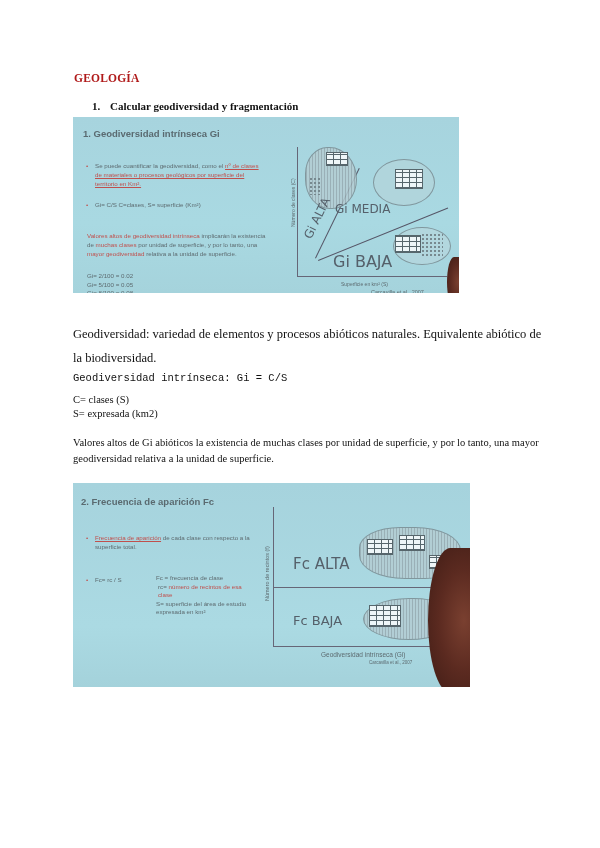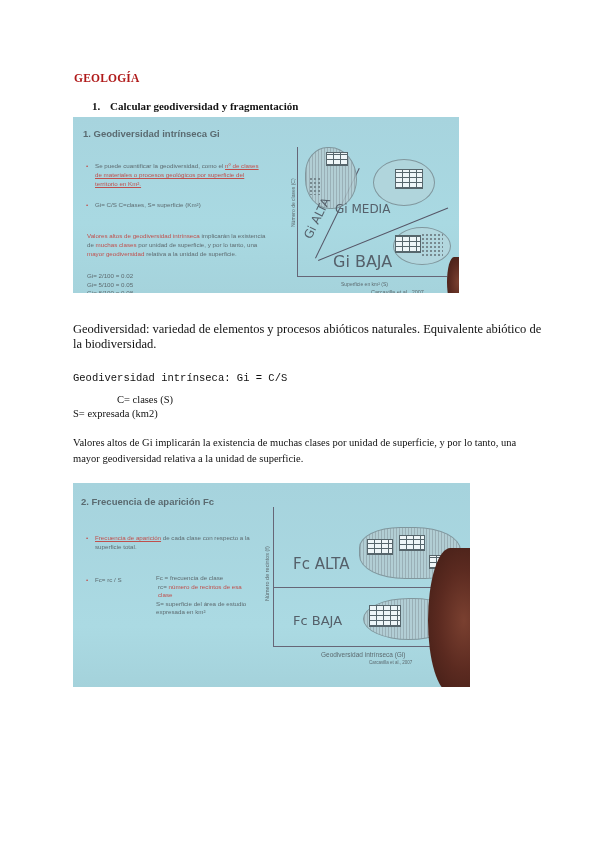--- a/index.html
+++ b/index.html
@@ -2,21 +2,21 @@
 <html><head>
   <meta charset="utf-8">
   <style>
     html, body { margin: 0; padding: 0; background: #ffffff; }
     body { width: 600px; height: 848px; position: relative; overflow: hidden;
            font-family: "Liberation Serif", "DejaVu Serif", serif; color: #111; }
     .abs { position: absolute; }
     .heading-main { left: 74px; top: 72px; font-size: 11.5px; font-weight: bold; color: #b01a1a; letter-spacing: 0.2px; }
     .heading-sub { left: 92px; top: 100px; font-size: 11px; font-weight: bold; color: #111; }
     .heading-sub .num { display: inline-block; width: 18px; }
-    .p-lead { left: 73px; top: 322px; width: 470px; font-size: 12.5px; line-height: 15px; }
+    .p-lead { left: 73px; top: 322px; width: 470px; font-size: 12.5px; line-height: 24px; }
     .p-small { font-size: 10.5px; line-height: 14px; left: 73px; width: 470px; }
 
     .slide { background: #a9d6df; overflow: hidden; font-family: "Liberation Sans", "DejaVu Sans", sans-serif; color: #555; }
     .slide1 { left: 73px; top: 117px; width: 386px; height: 176px;
               background: linear-gradient(180deg, #a7d4de 0%, #a9d9e2 60%, #a5d3dc 100%); }
     .slide2 { left: 73px; top: 483px; width: 397px; height: 204px;
               background: linear-gradient(180deg, #a6d3dd 0%, #abdae3 70%, #a4d2db 100%); }
 
     .s-title { font-weight: bold; color: #5a6a70; font-size: 9.5px; }
     .s-text { font-size: 6.2px; line-height: 9px; color: #5d6b70; }
@@ -90,23 +90,23 @@
   <div class="big-label" style="left:260px; top:135px; font-size:16px;">Gi BAJA</div>
 
   <div class="abs s-text" style="left:268px; top:163px; font-size:5px;">Superficie en km² (S)</div>
   <div class="abs s-text" style="left:298px; top:171px; font-size:5.5px;">Carcavilla et al., 2007</div>
 
   <div class="hair" style="left:374px; top:140px; width:14px; height:50px;"></div>
 </div>
 
 <div class="abs p-lead">Geodiversidad: variedad de elementos y procesos abióticos naturales. Equivalente abiótico de la biodiversidad.</div>
 <div class="abs p-small" style="top:371px;font-family:Liberation Mono, monospace;">Geodiversidad intrínseca: Gi = C/S</div>
-<div class="abs p-small" style="top:393px;margin-left:44px;">C= clases (S)</div>
+<div class="abs p-small" style="top:393px;">C= clases (S)</div>
 <div class="abs p-small" style="top:407px;">S= expresada (km2)</div>
-<div class="abs p-small" style="top:435px; line-height:16px;">Valores altos de Gi implicarán la existencia de muchas clases por unidad de superficie, y por lo tanto, una mayor geodiversidad relativa a la unidad de superficie.</div>
+<div class="abs p-small" style="top:435px; line-height:16px;">Valores altos de Gi abióticos la existencia de muchas clases por unidad de superficie, y por lo tanto, una mayor geodiversidad relativa a la unidad de superficie.</div>
 
 <div class="abs slide slide2">
   <div class="abs s-title" style="left:8px; top:13px;">2. Frecuencia de aparición Fc</div>
 
   <div class="abs s-text bullet" style="left:22px; top:50px; width:160px;">
     <span class="s-red s-ul">Frecuencia de aparición</span><span> de cada clase con respecto a la superficie total.</span>
   </div>
 
   <div class="abs s-text bullet" style="left:22px; top:92px;">Fc= rc / S</div>
 

